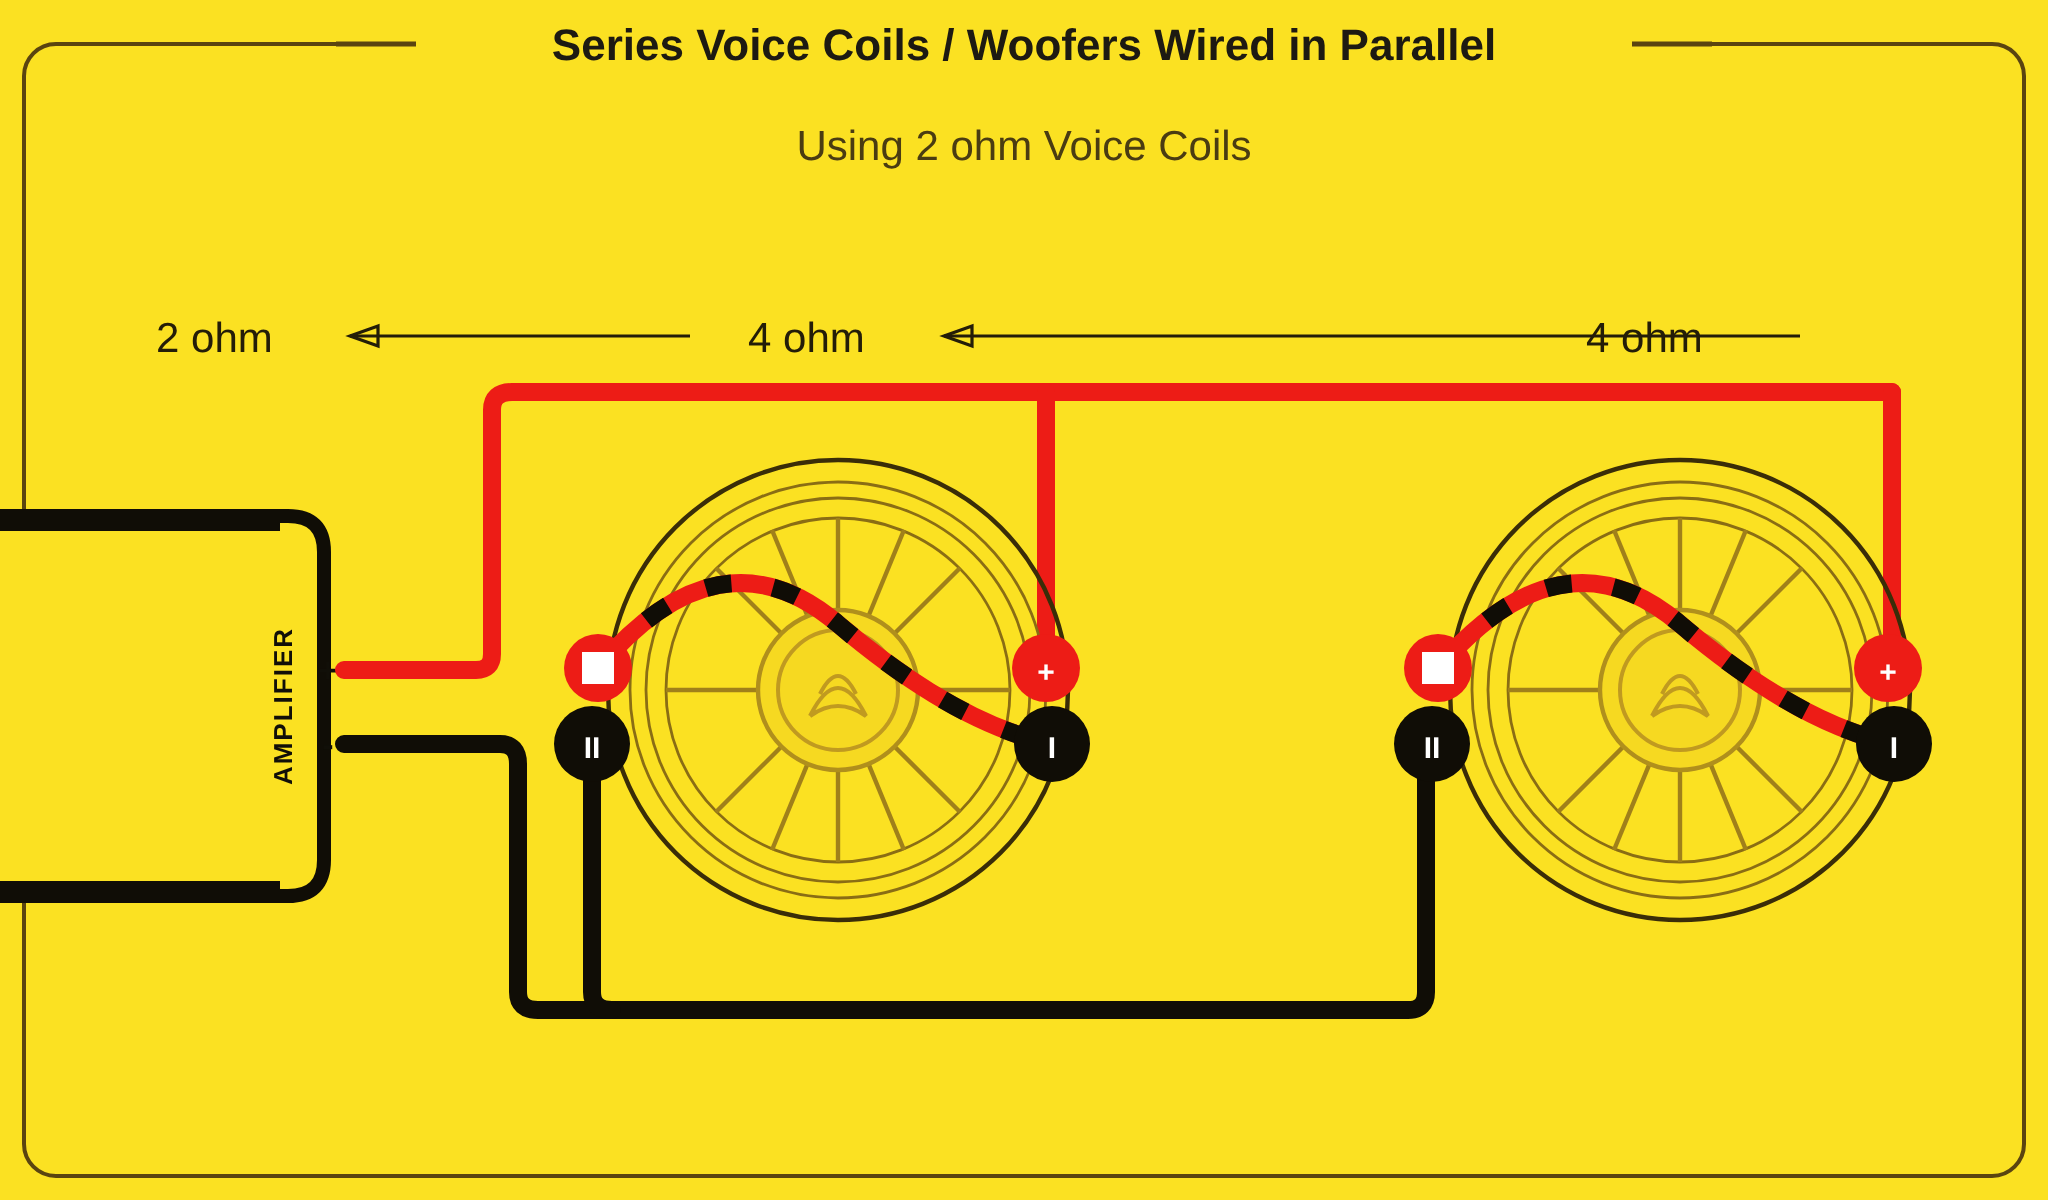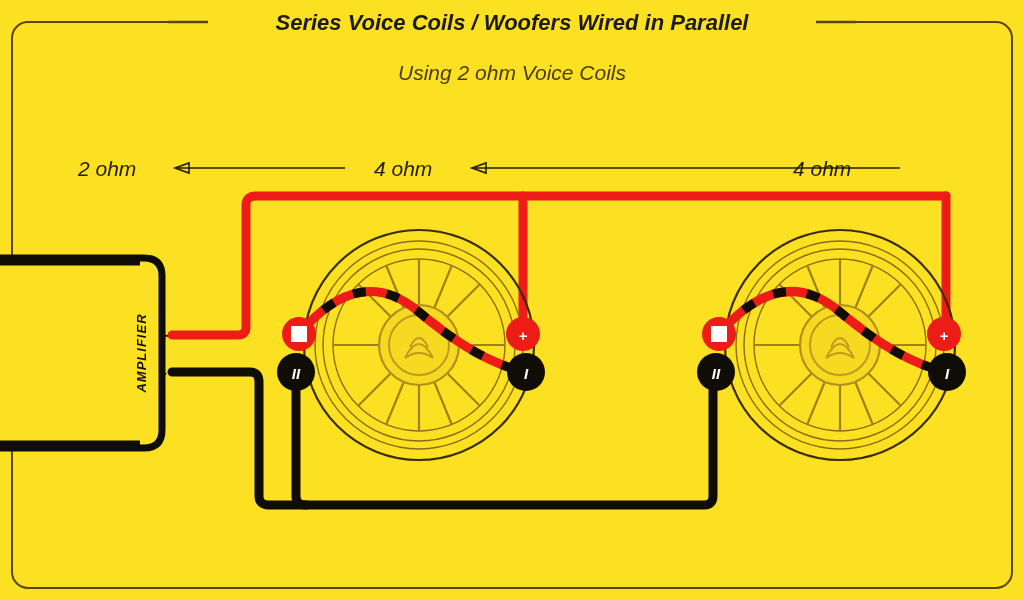--- a/index.html
+++ b/index.html
@@ -3,21 +3,21 @@
 <meta charset="utf-8">
 <style>
   html,body{margin:0;padding:0;}
   body{
     width:1024px;height:600px;
     background:#FBE122;
     font-family:"Liberation Sans", sans-serif;
     overflow:hidden;
     position:relative;
   }
-  #stage{position:absolute;left:0;top:0;width:1024px;height:600px;font-style:italic;}
+  #stage{position:absolute;left:0;top:0;width:1024px;height:600px;}
   svg#diagram{position:absolute;left:0;top:0;width:1024px;height:600px;display:block;}
 
   .frame-rect{fill:none;stroke:#5a4410;stroke-width:2;}
   .title-text{
     font-family:"Liberation Sans", sans-serif;
     font-weight:bold;font-size:22px;fill:#1d1a12;
   }
   .subtitle-text{
     font-family:"Liberation Sans", sans-serif;
     font-size:21px;fill:#4a3c12;

